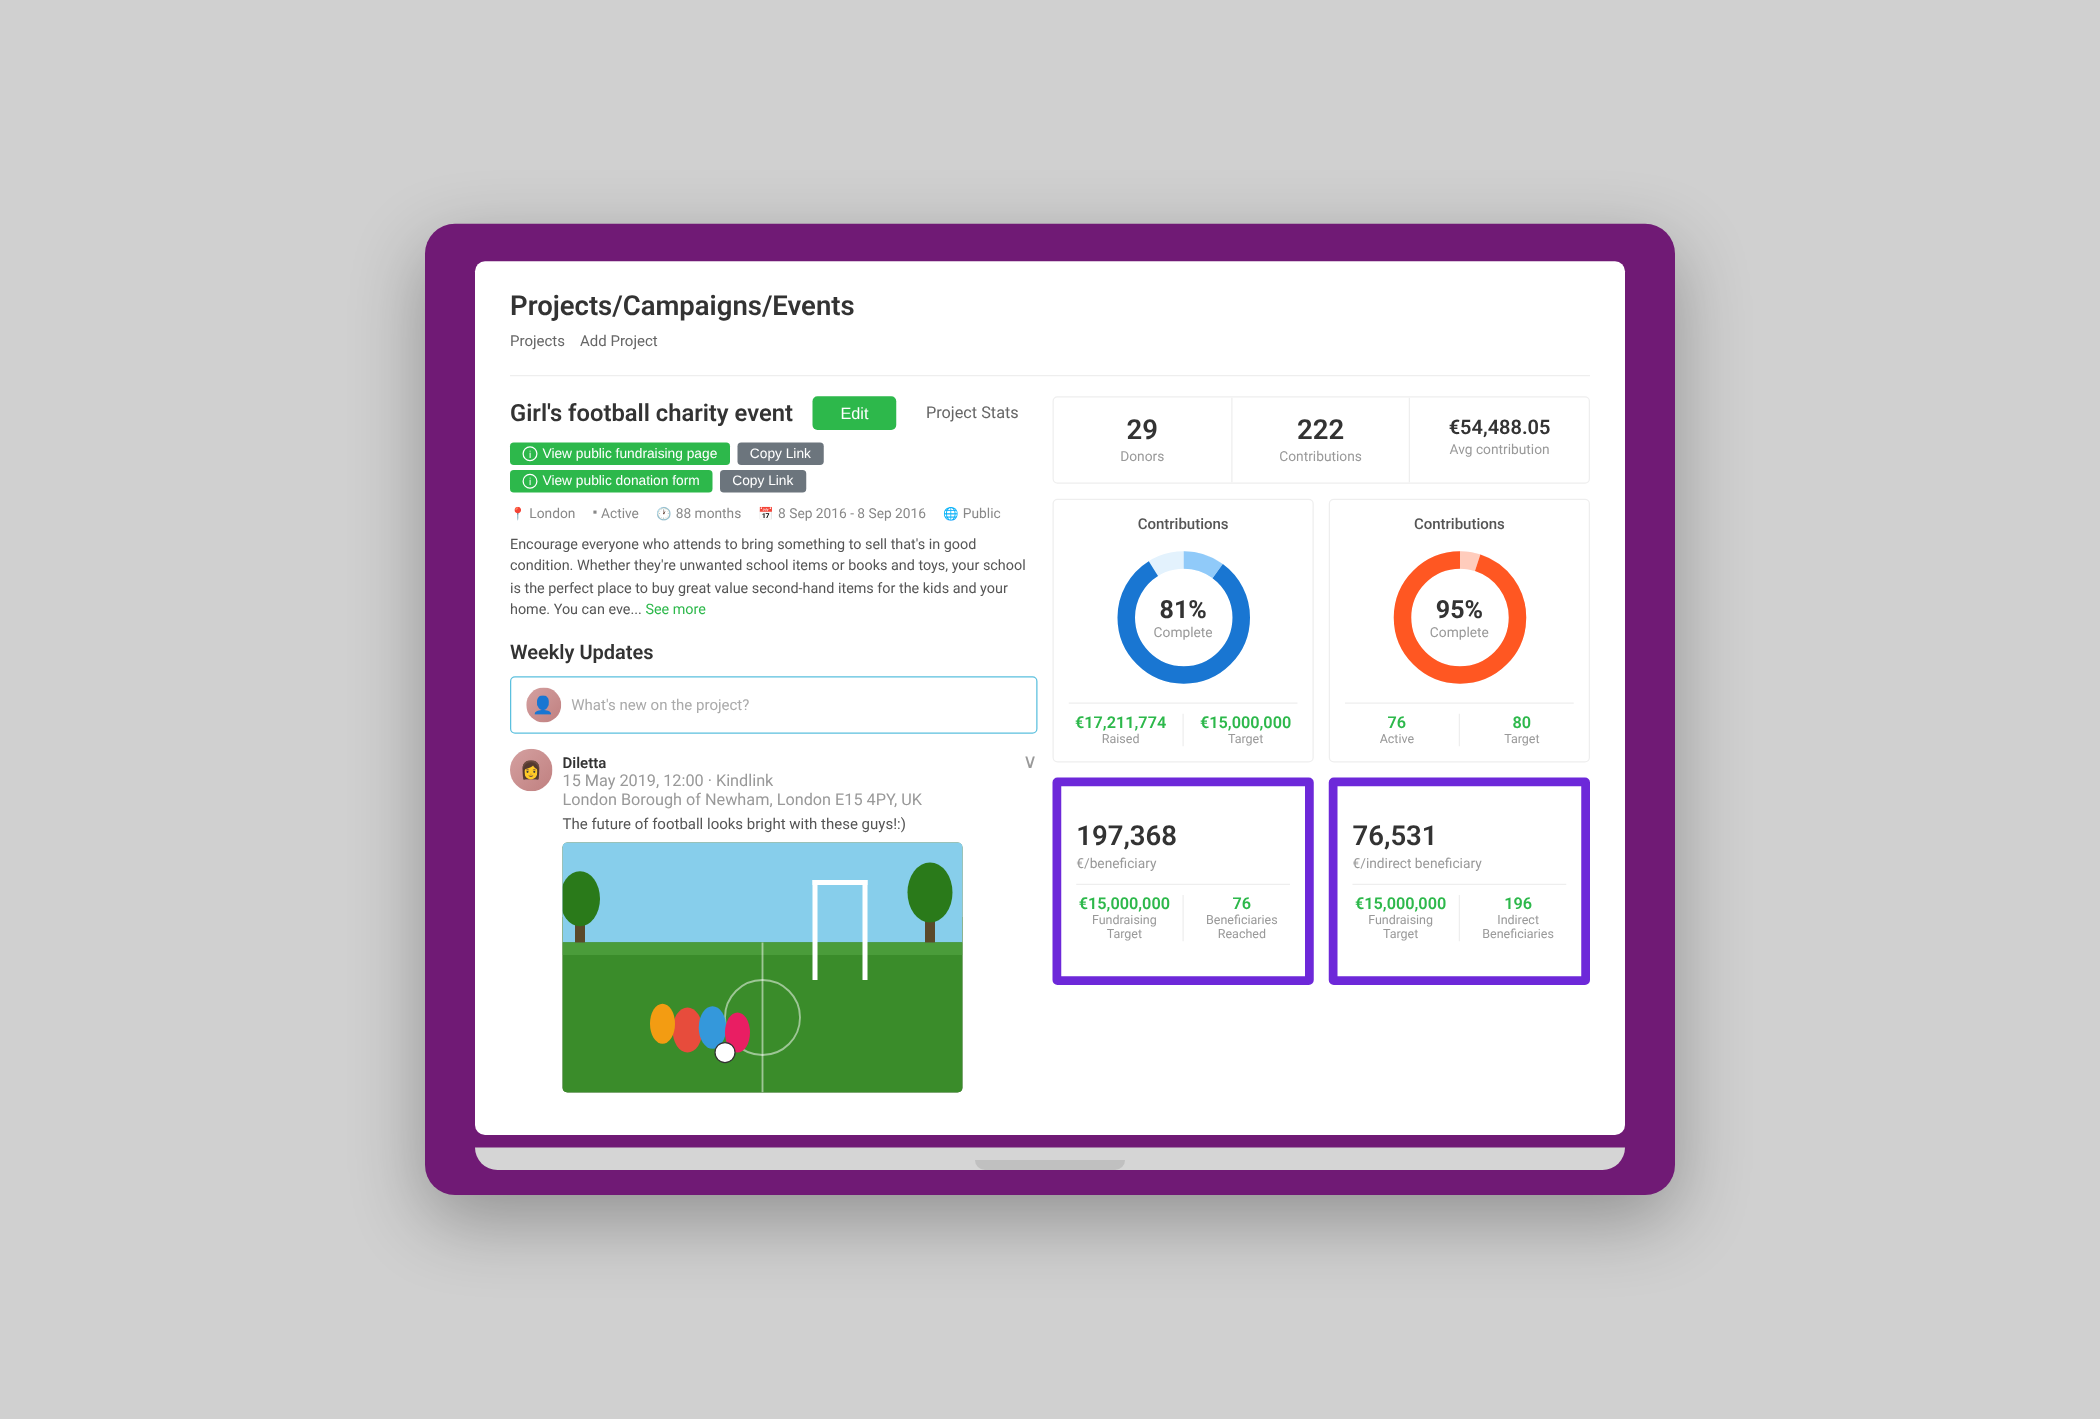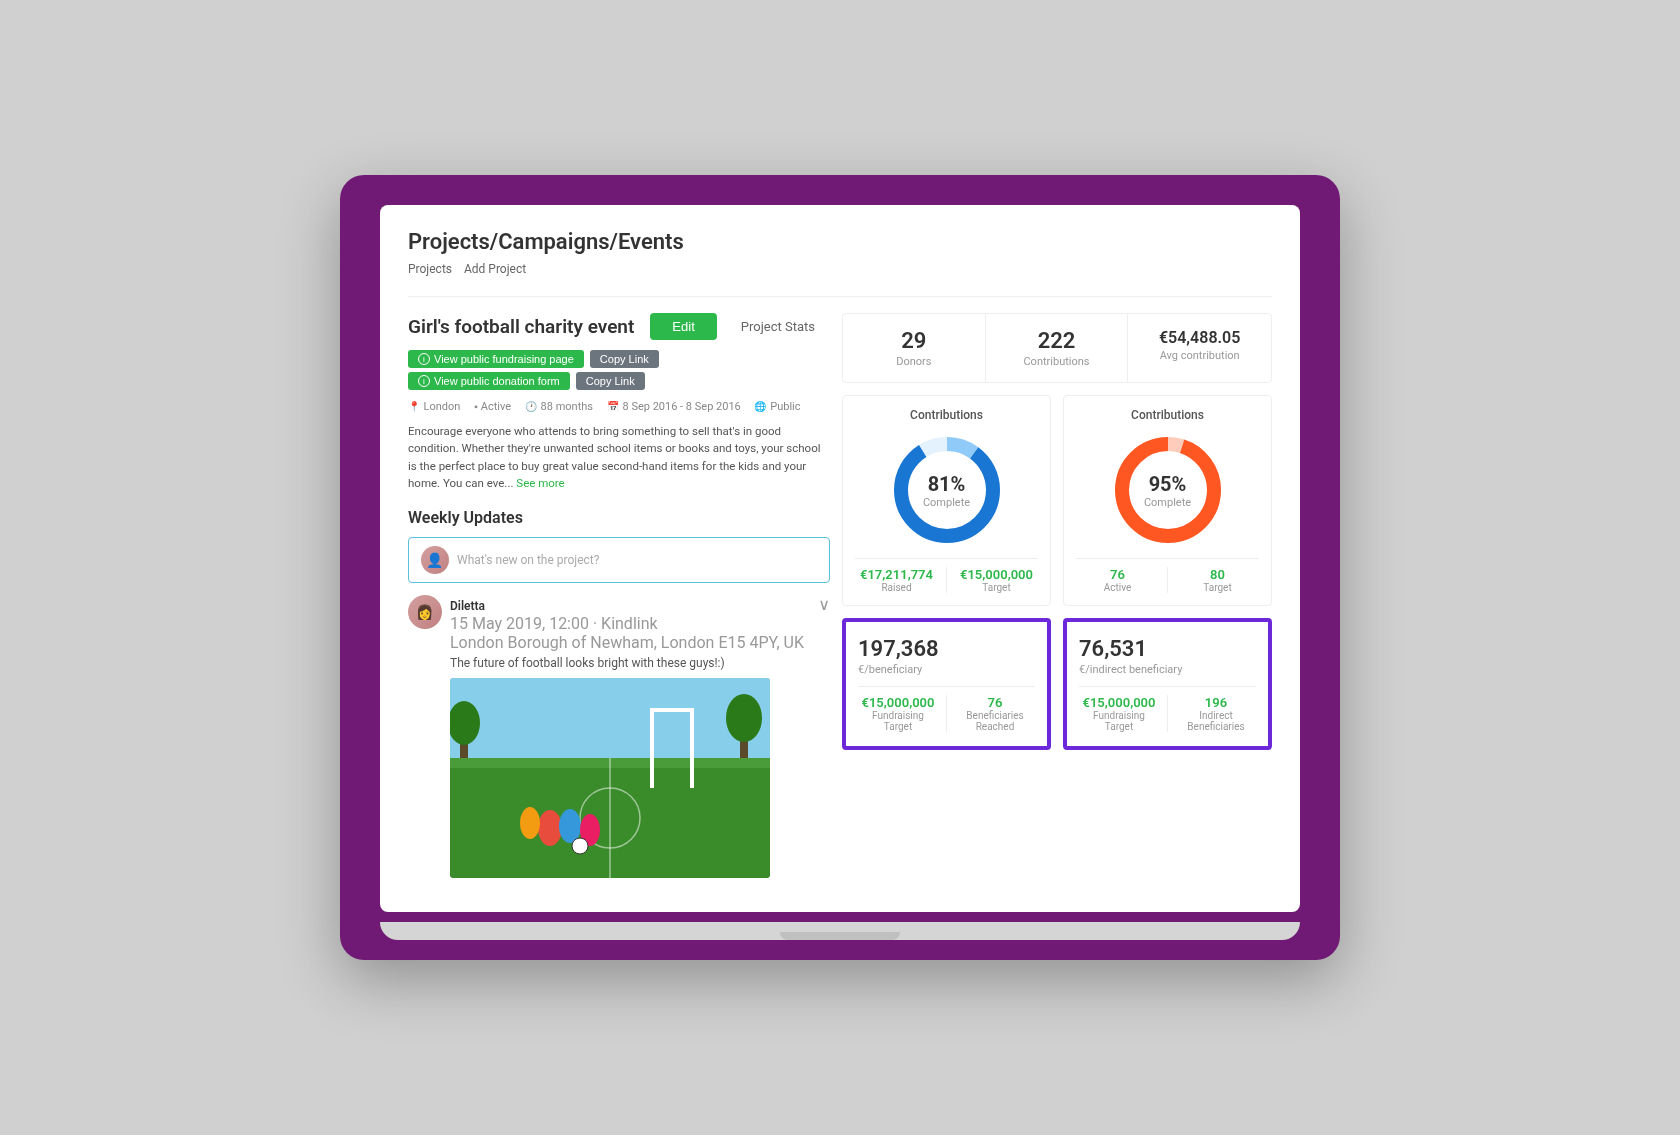--- a/index.html
+++ b/index.html
@@ -204,21 +204,21 @@
       overflow: hidden;
       flex-shrink: 0;
     }
     .update-content { flex: 1; }
     .update-author {
       font-size: 12px;
       font-weight: 600;
       color: #333;
     }
     .update-meta {
-      font-size: 16px;
+      font-size: 13px;
       color: #999;
     }
     .update-text {
       font-size: 12px;
       color: #555;
       margin-top: 4px;
     }
     .update-collapse {
       font-size: 16px;
       color: #999;
@@ -323,23 +323,23 @@
     .chart-sub-divider {
       width: 1px;
       background: #eee;
     }
     .bottom-stats {
       display: grid;
       grid-template-columns: 1fr 1fr;
       gap: 12px;
     }
     .bottom-stat-card {
-      border: 4px solid #6d28d9;
+      border: 7px solid #6d28d9;
       border-radius: 4px;
-      padding: 14px 12px;
+      padding: 28px 12px;
     }
     .bottom-stat-value {
       font-size: 22px;
       font-weight: 600;
       color: #333;
       margin-bottom: 2px;
     }
     .bottom-stat-label {
       font-size: 11px;
       color: #999;

